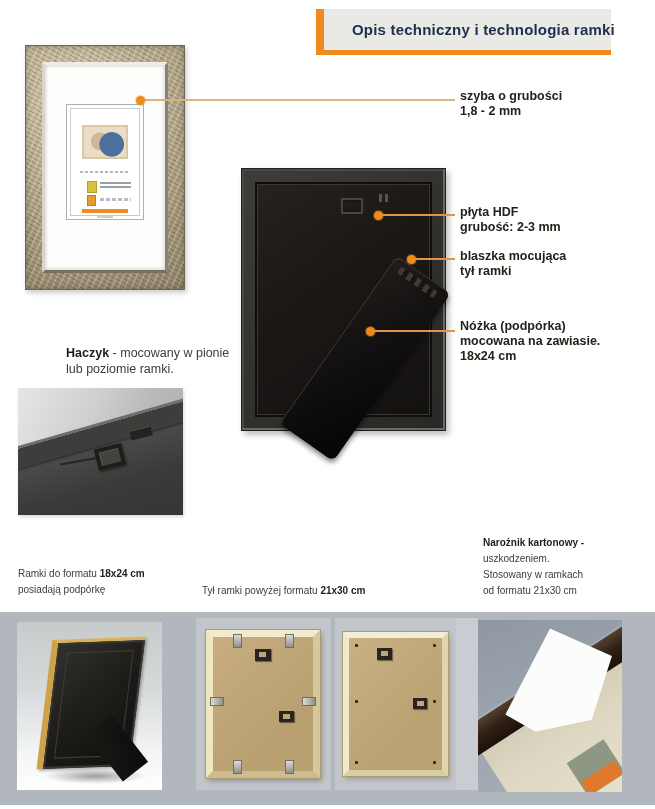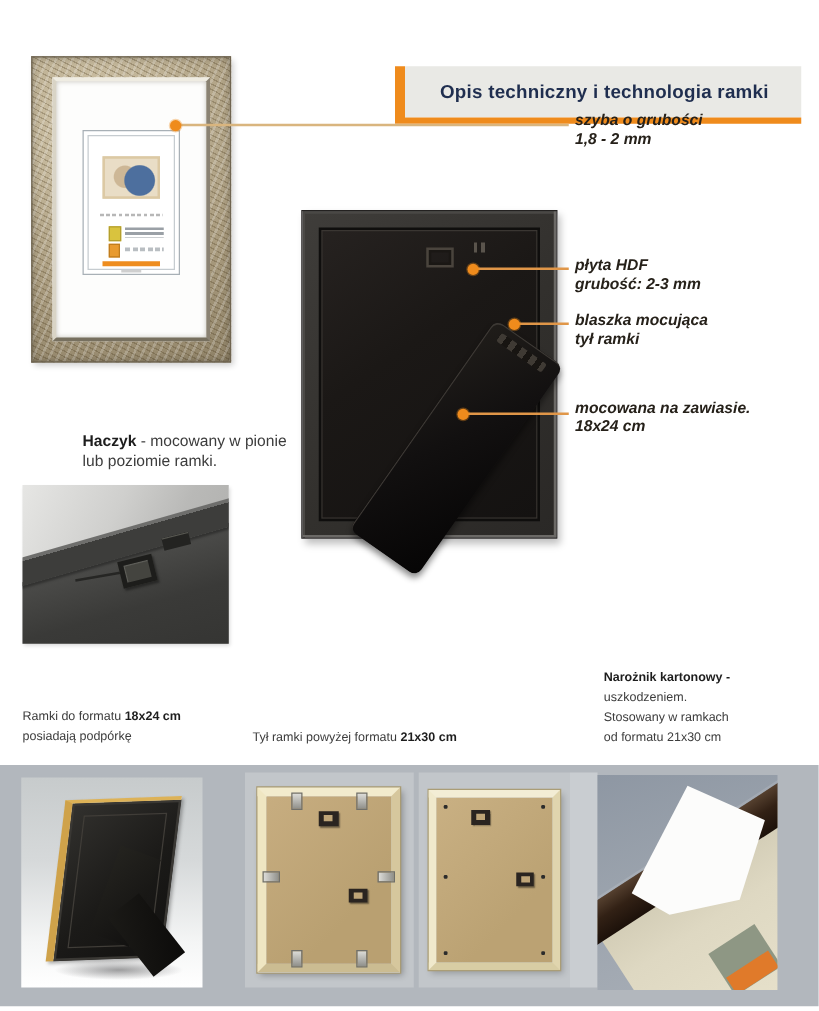--- a/index.html
+++ b/index.html
@@ -5,21 +5,21 @@
   html,body{margin:0;padding:0;}
   body{
     width:655px;height:809px;position:relative;overflow:hidden;
     background:#ffffff;
     font-family:"Liberation Sans", sans-serif;
     -webkit-font-smoothing:antialiased;
   }
   .abs{position:absolute;}
 
   
-  .header{left:316px;top:9px;width:325px;height:46px;margin-top:44px;}
+  .header{left:316px;top:9px;width:295px;height:46px;}
   .header-accent{left:0;top:0;width:8px;height:46px;background:#ef8b1c;}
   .header-body{left:8px;top:0;right:0;height:41px;background:#e9e9e5;}
   .header-title{left:36px;top:0;height:41px;line-height:41px;
     font-size:15px;font-weight:bold;color:#1f2e4f;letter-spacing:.2px;white-space:nowrap;}
   .header-underline{left:8px;top:41px;right:0;height:5px;background:#ef8b1c;}
 
   
   .frame-front{left:25px;top:45px;width:160px;height:245px;box-sizing:border-box;
     padding:17px;
     background:
@@ -75,21 +75,21 @@
   
   .dot{width:9px;height:9px;border-radius:50%;background:#ef8b1c;
     box-shadow:0 0 0 1px rgba(239,139,28,.35);z-index:5;}
   .line{height:2px;background:#e09648;z-index:4;}
   .line.light{background:#d9b57e;}
   .dot.c1{left:136px;top:96px;} .line.c1{left:141px;top:99px;width:314px;}
   .dot.c2{left:374px;top:211px;} .line.c2{left:379px;top:214px;width:76px;}
   .dot.c3{left:407px;top:255px;} .line.c3{left:412px;top:258px;width:43px;}
   .dot.c4{left:366px;top:327px;} .line.c4{left:371px;top:330px;width:84px;}
 
-  .callout-text{left:460px;font-size:12.5px;font-weight:bold;color:#26211a;line-height:15px;font-style:italic;}
+  .callout-text{left:460px;font-size:12.5px;font-weight:bold;color:#26211a;line-height:15px;}
   .callout-text.t1{top:89px;}
   .callout-text.t2{top:205px;}
   .callout-text.t3{top:249px;}
   .callout-text.t4{top:319px;}
 
   
   .hook-note{left:18px;top:345px;font-size:12.5px;line-height:16px;color:#3c3c3c;margin-left:48px;}
   .hook-note b{color:#1d1d1d;}
   .hook-photo{left:18px;top:388px;width:165px;height:127px;overflow:hidden;
     background:linear-gradient(115deg,#e6e6e4 0%, #cfcfcd 38%, #b9b9b7 62%, #ababa9 100%);
@@ -233,20 +233,21 @@
 </div>
 <div class="abs callout-text t2">
   <div>płyta HDF</div>
   <div>grubość: 2-3 mm</div>
 </div>
 <div class="abs callout-text t3">
   <div>blaszka mocująca</div>
   <div>tył ramki</div>
 </div>
 <div class="abs callout-text t4">
+  <div>Nóżka (podpórka)</div>
   <div>mocowana na zawiasie.</div>
   <div>18x24 cm</div>
 </div>
 
 <div class="abs hook-note">
   <div>
     <b>Haczyk</b>
     <span>-  mocowany w pionie</span>
   </div>
   <div>lub poziomie ramki.</div>

